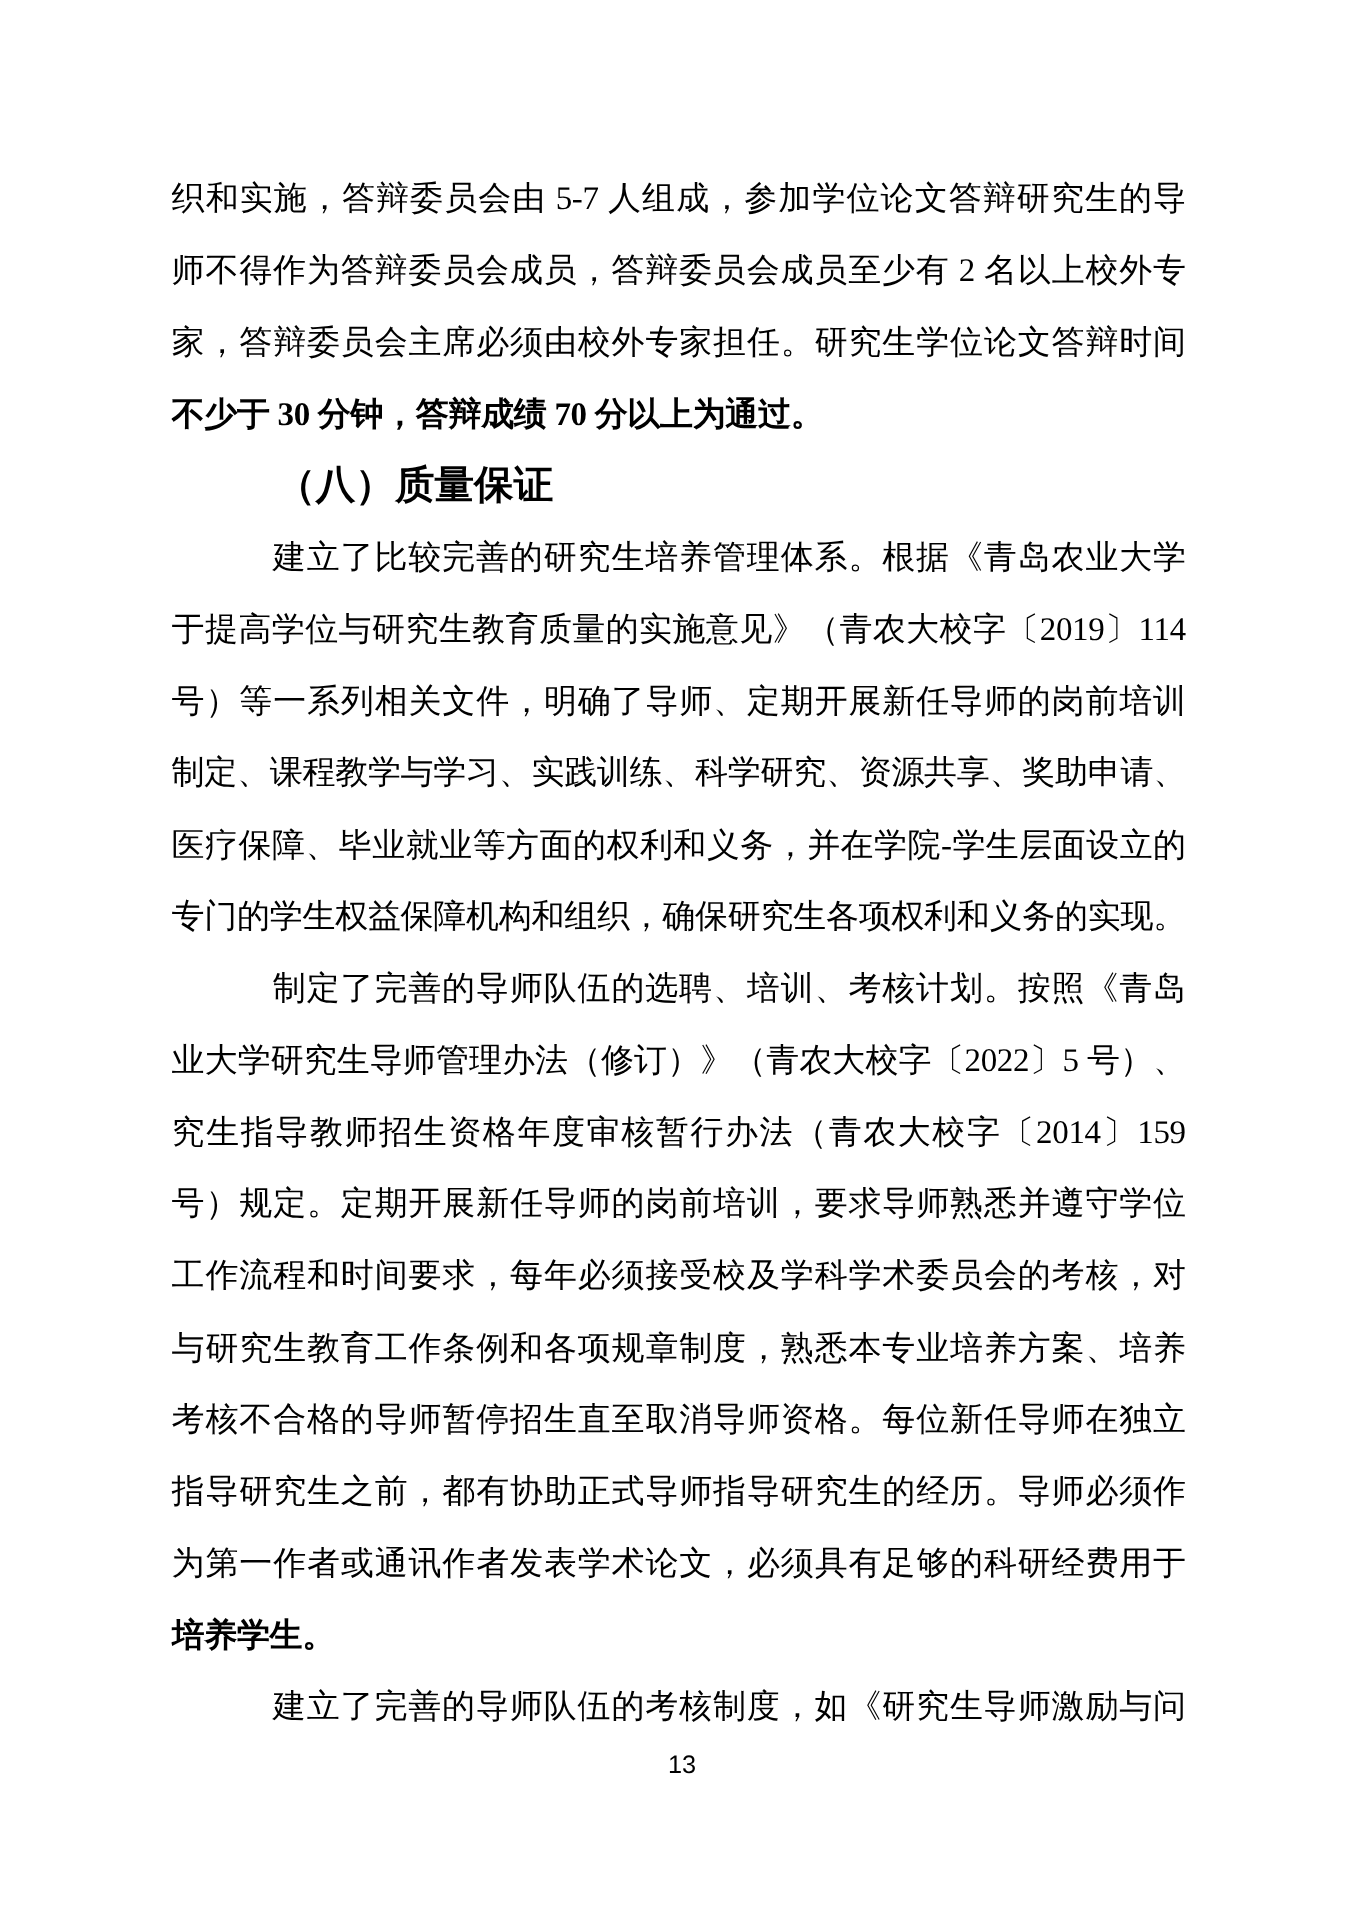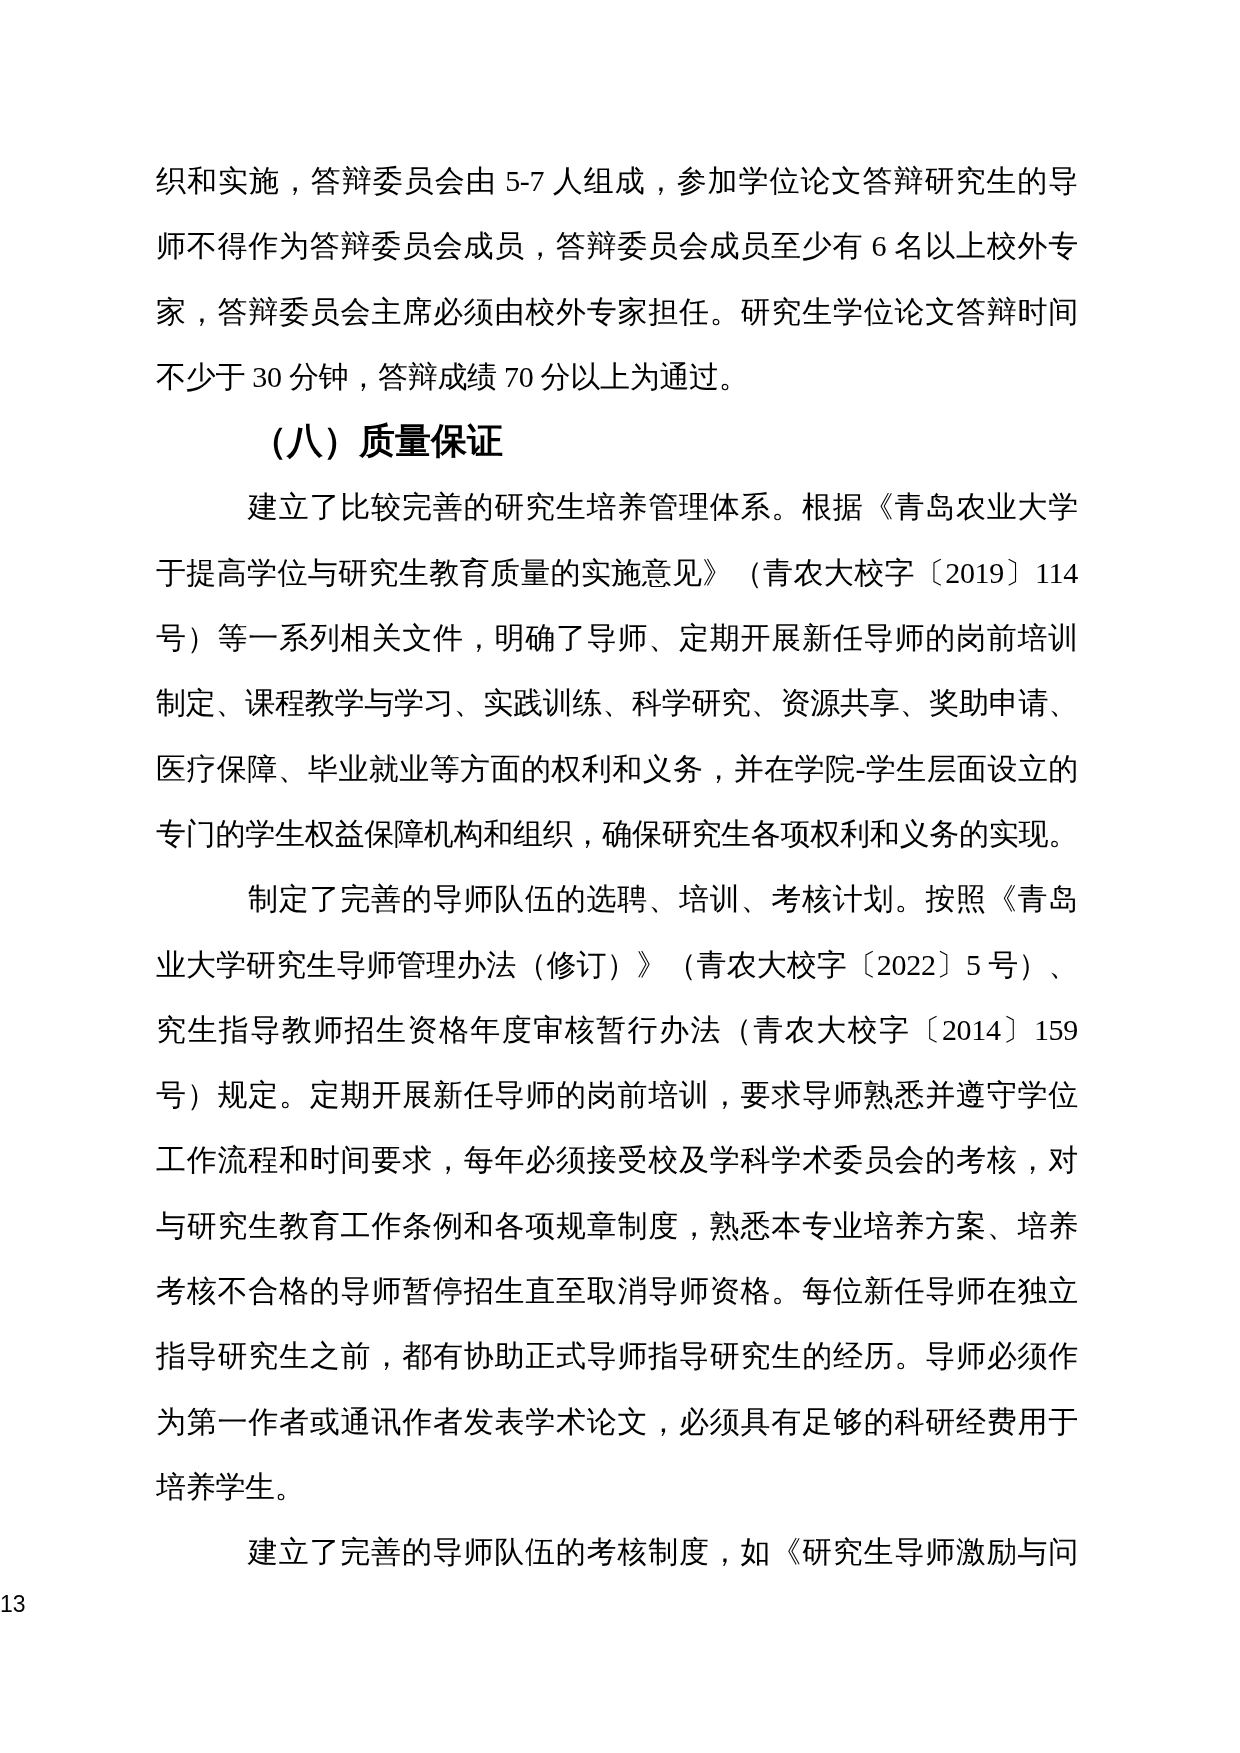--- a/index.html
+++ b/index.html
@@ -31,50 +31,52 @@
     text-align-last: justify;
     overflow: hidden;
     white-space: normal;
   }
   .line.indent {
     padding-left: 92px;
   }
   .line.endline {
     text-align: center;
     text-align-last: left;
+    font-weight: bold;
   }
   .heading-line {
     height: 65.3px;
     line-height: 65.3px;
     font-size: 36px;
     font-weight: bold;
     padding-left: 95px;
     text-align: center;
     text-align-last: left;
     overflow: hidden;
   }
   .page-footer {
     position: absolute;
     left: 0;
     top: 1589px;
     width: 1240px;
+    text-align: center;
     font-family: "Liberation Sans", "DejaVu Sans", sans-serif;
     font-size: 23px;
     line-height: 30px;
     color: #000000;
   }
 </style>
 </head>
 <body>
 
 <div class="page">
   <div class="text-block">
 
     <div class="line">织和实施，答辩委员会由 5-7 人组成，参加学位论文答辩研究生的导</div>
-    <div class="line">师不得作为答辩委员会成员，答辩委员会成员至少有 6 名以上校外专</div>
+    <div class="line">师不得作为答辩委员会成员，答辩委员会成员至少有 2 名以上校外专</div>
     <div class="line">家，答辩委员会主席必须由校外专家担任。研究生学位论文答辩时间</div>
     <div class="line endline">不少于 30 分钟，答辩成绩 70 分以上为通过。</div>
 
     <div class="heading-line">（八）质量保证</div>
 
     <div class="line indent">建立了比较完善的研究生培养管理体系。根据《青岛农业大学关</div>
     <div class="line">于提高学位与研究生教育质量的实施意见》（青农大校字〔2019〕114</div>
     <div class="line">号）等一系列相关文件，明确了导师、定期开展新任导师的岗前培训</div>
     <div class="line">制定、课程教学与学习、实践训练、科学研究、资源共享、奖助申请、</div>
     <div class="line">医疗保障、毕业就业等方面的权利和义务，并在学院-学生层面设立的</div>

